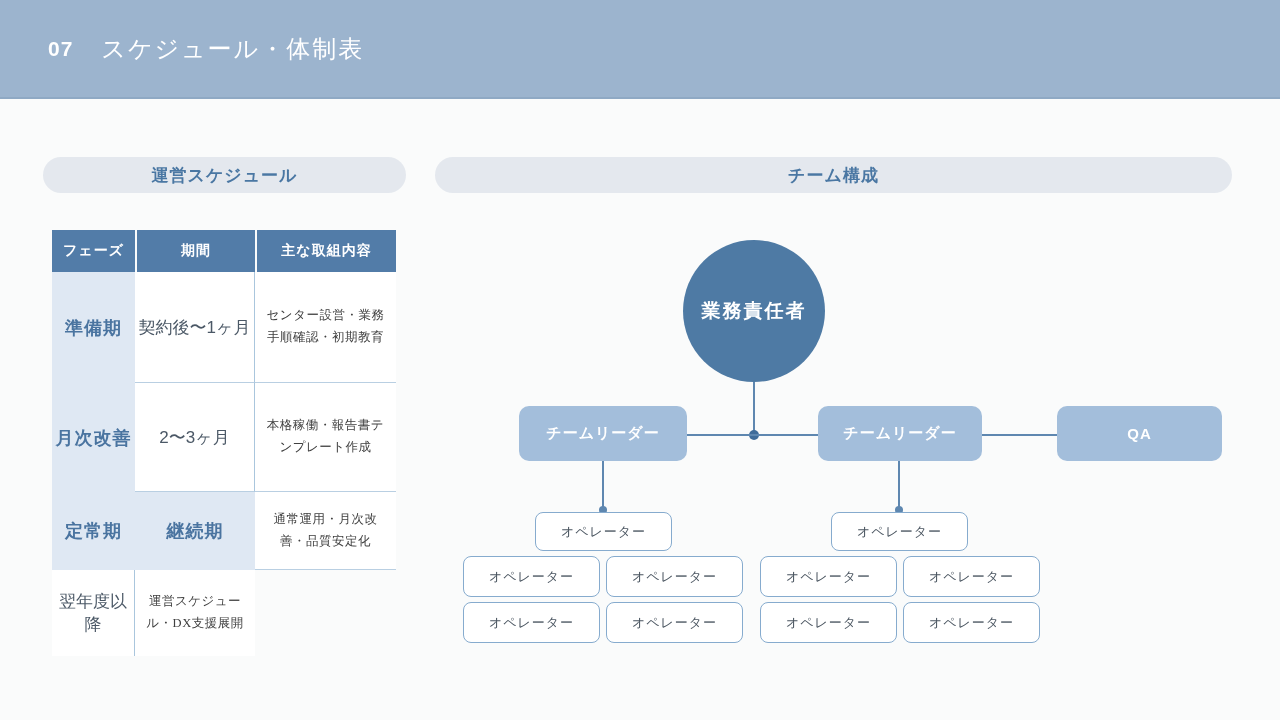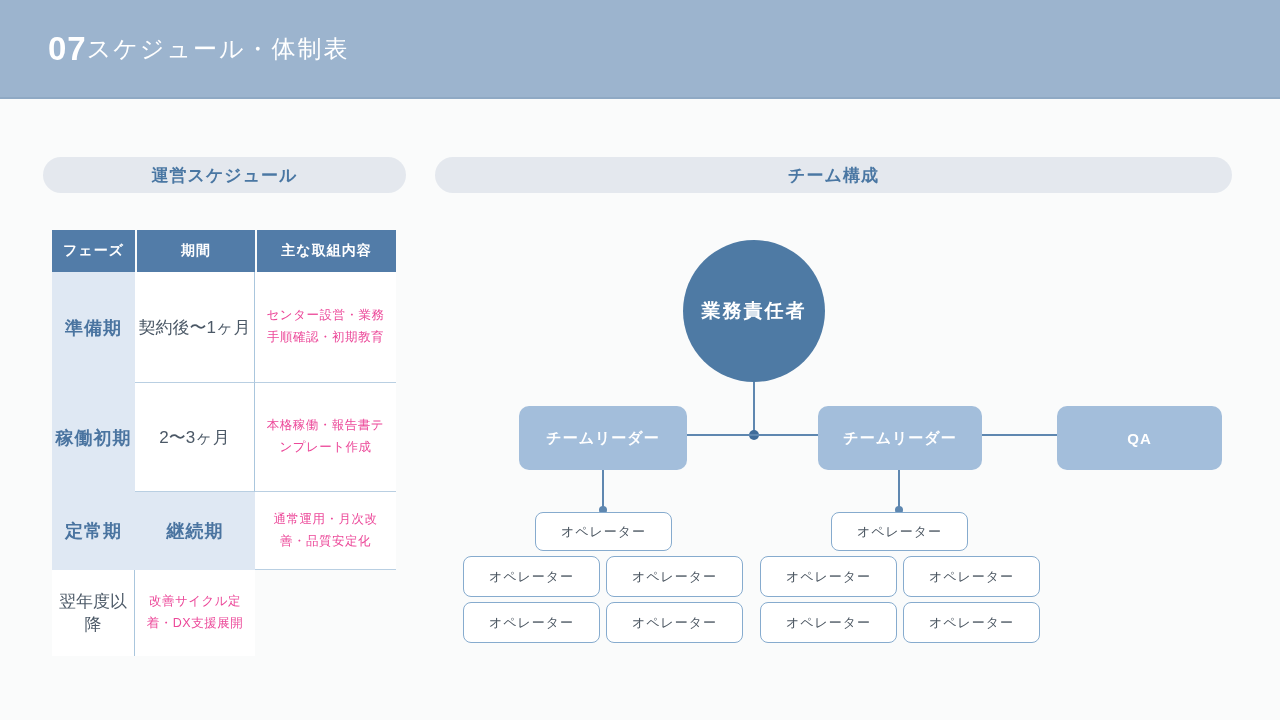--- a/index.html
+++ b/index.html
@@ -14,24 +14,25 @@
 
   
   .header-bar{
     position:absolute;left:0;top:0;width:1280px;height:97px;
     background:#9cb4ce;
     border-bottom:2px solid #8fa9c4;
     display:flex;align-items:center;
   }
   .slide-number{
     margin-left:48px;
-    font-size:33px;font-weight:bold;color:#ffffff;
+    font-size:21px;font-weight:bold;color:#ffffff;
     letter-spacing:1px;
   }
   .page-title{
+    margin-left:28px;
     font-size:24px;color:#ffffff;
     letter-spacing:2px;
   }
 
   
   .pill{
     position:absolute;height:36px;border-radius:18px;
     background:#e4e8ee;
     display:flex;align-items:center;justify-content:center;
     font-size:17px;font-weight:bold;color:#4a77a3;
@@ -59,38 +60,38 @@
   }
   .phase-cell{
     background:#dfe8f3;
     color:#4a74a0;font-size:18px;font-weight:600;letter-spacing:1px;
   }
   .period-cell{
     background:#ffffff;color:#4b5866;font-size:17px;
     border-right:1px solid #aac6dd;
   }
   .content-cell{
-    background:#ffffff;color:#ec4899;font-size:12.5px;line-height:1.75;
-    padding:2px 10px;box-sizing:border-box;letter-spacing:0.5px;
+    background:#ffffff;color:#404040;font-size:12.5px;line-height:1.75;
+    padding:2px 10px;box-sizing:border-box;letter-spacing:0.5px;font-family:Liberation Serif, serif;
   }
   .rowline{border-bottom:1px solid #b9cfe2;}
 
   
   .line{position:absolute;background:#5e87b0;}
   .dot{position:absolute;background:#3f6c9a;border-radius:50%;}
   .dot-small{position:absolute;background:#5e87b0;border-radius:50%;}
 
   .manager-circle{
     position:absolute;left:683px;top:240px;width:142px;height:142px;
     border-radius:50%;background:#4e7aa4;
     display:flex;align-items:center;justify-content:center;
     color:#ffffff;font-size:19px;font-weight:bold;letter-spacing:2px;
   }
   .leader-box{
-    position:absolute;height:64px;border-radius:10px;background:#a3bedb;
+    position:absolute;height:55px;border-radius:10px;background:#a3bedb;
     display:flex;align-items:center;justify-content:center;
     color:#ffffff;font-size:15px;font-weight:bold;letter-spacing:1px;
   }
   .op-box{
     position:absolute;background:#ffffff;
     border:1px solid #86abce;border-radius:8px;
     display:flex;align-items:center;justify-content:center;
     color:#4a5560;font-size:13px;letter-spacing:1px;
     box-sizing:border-box;
   }
@@ -110,30 +111,30 @@
 
   <div class="sched-table">
     <div class="th">フェーズ</div>
     <div class="th gap">期間</div>
     <div class="th gap">主な取組内容</div>
 
     <div class="cell phase-cell">準備期</div>
     <div class="cell period-cell rowline">契約後〜1ヶ月</div>
     <div class="cell content-cell rowline">センター設営・業務手順確認・初期教育</div>
 
-    <div class="cell phase-cell">稼働初期</div>
+    <div class="cell phase-cell">月次改善</div>
     <div class="cell period-cell rowline">2〜3ヶ月</div>
     <div class="cell content-cell rowline">本格稼働・報告書テンプレート作成</div>
 
     <div class="cell phase-cell">定常期</div>
     <div class="cell phase-cell">継続期</div>
 
     <div class="cell content-cell rowline">通常運用・月次改善・品質安定化</div>
     <div class="cell period-cell">翌年度以降</div>
-    <div class="cell content-cell">改善サイクル定着・DX支援展開</div>
+    <div class="cell content-cell">運営スケジュール・DX支援展開</div>
   </div>
 
   <div>
 
     <div class="line" style="left:753px;top:377px;width:2px;height:58px;"></div>
     <div class="dot" style="left:749px;top:430px;width:10px;height:10px;"></div>
     <div class="line" style="left:687px;top:434px;width:131px;height:2px;"></div>
     <div class="line" style="left:982px;top:434px;width:75px;height:2px;"></div>
     <div class="line" style="left:602px;top:461px;width:2px;height:51px;"></div>
     <div class="line" style="left:898px;top:461px;width:2px;height:51px;"></div>

